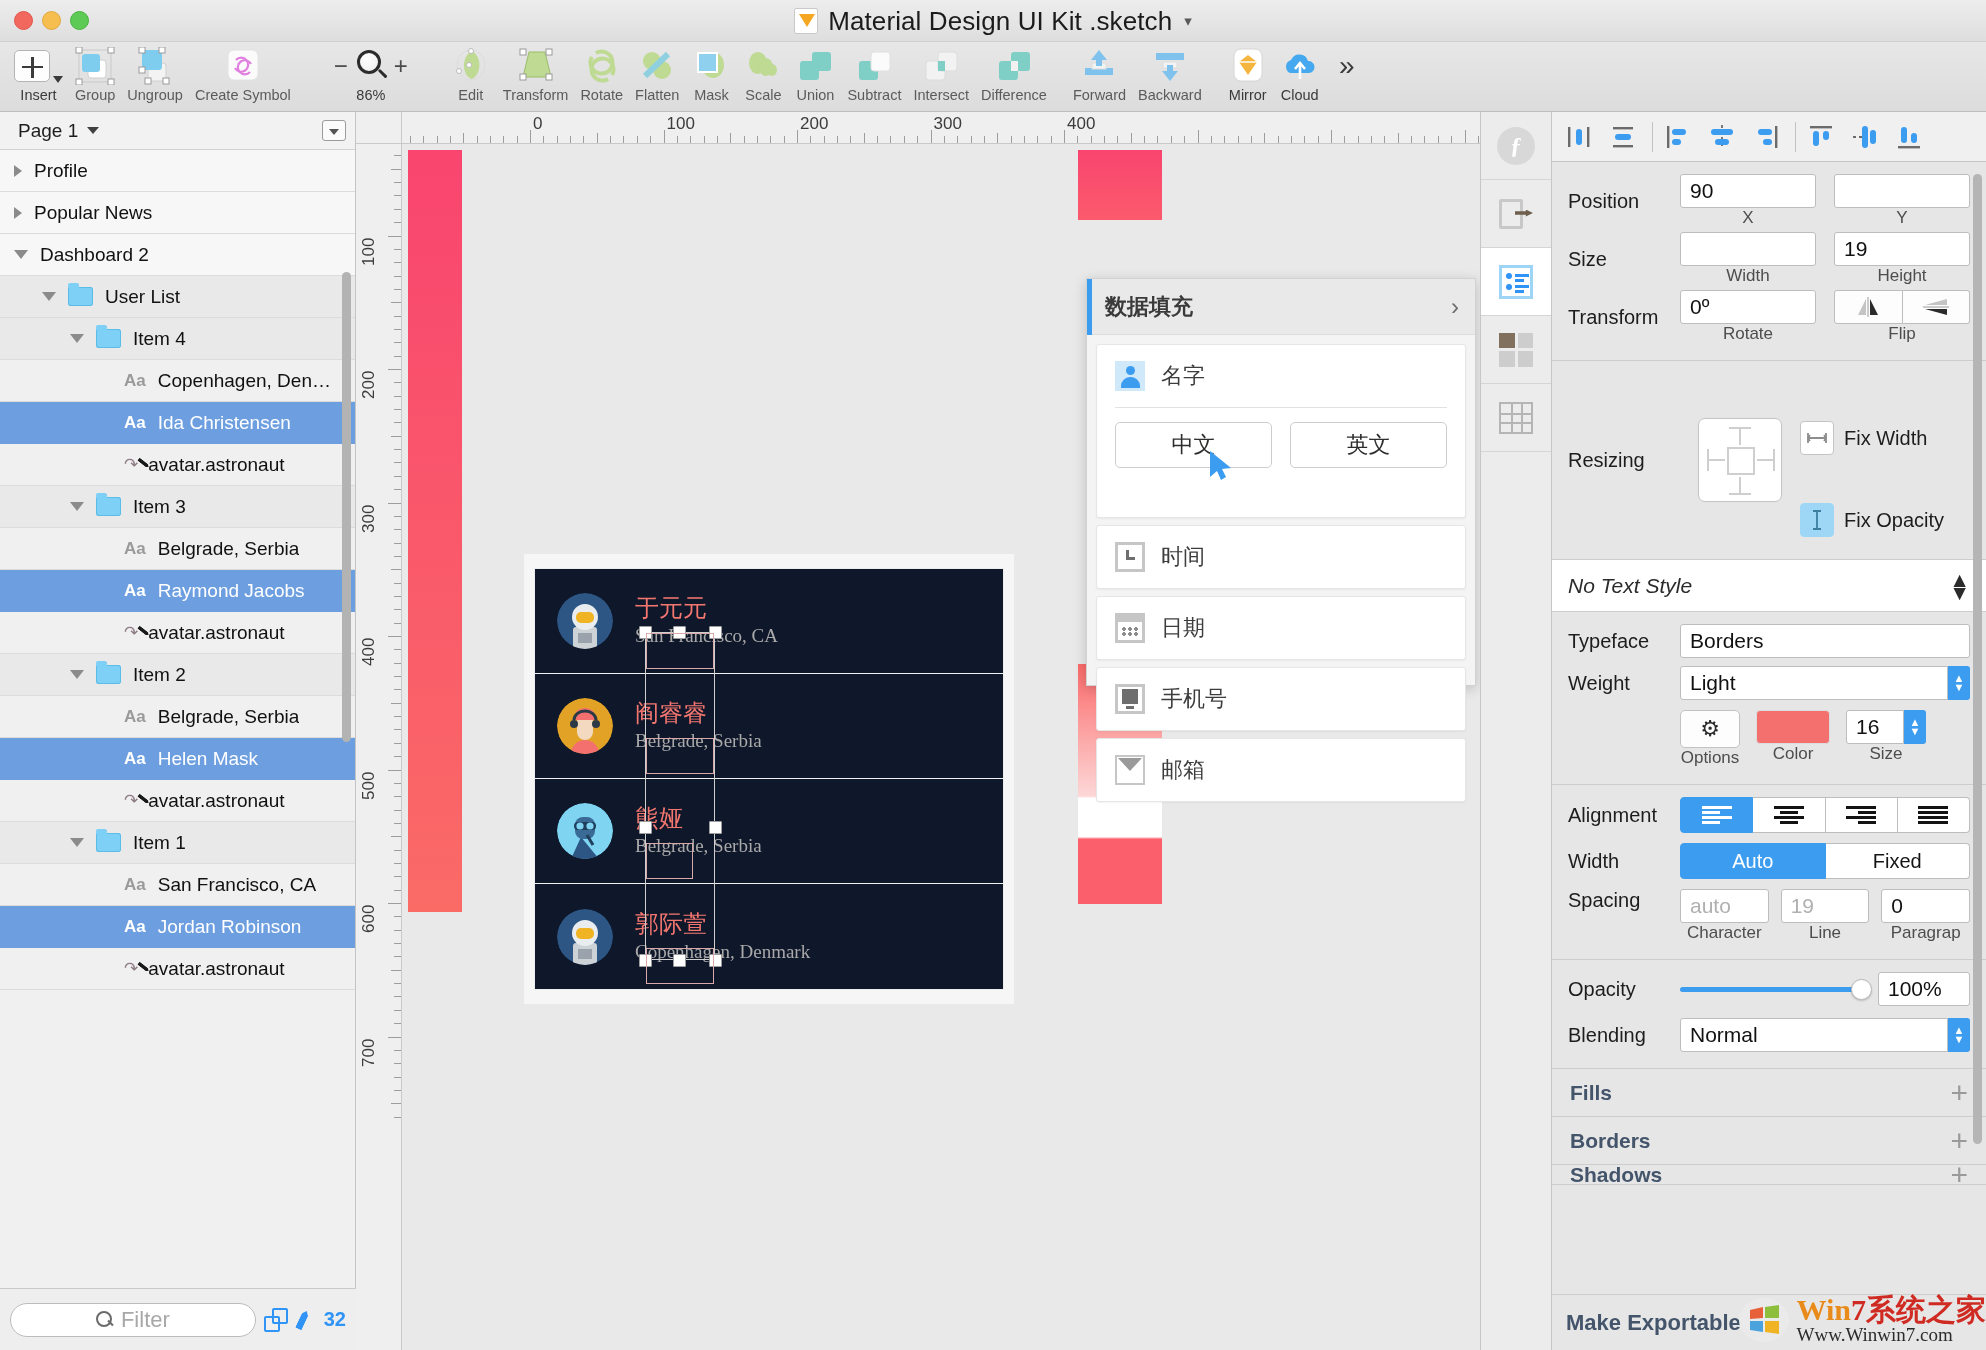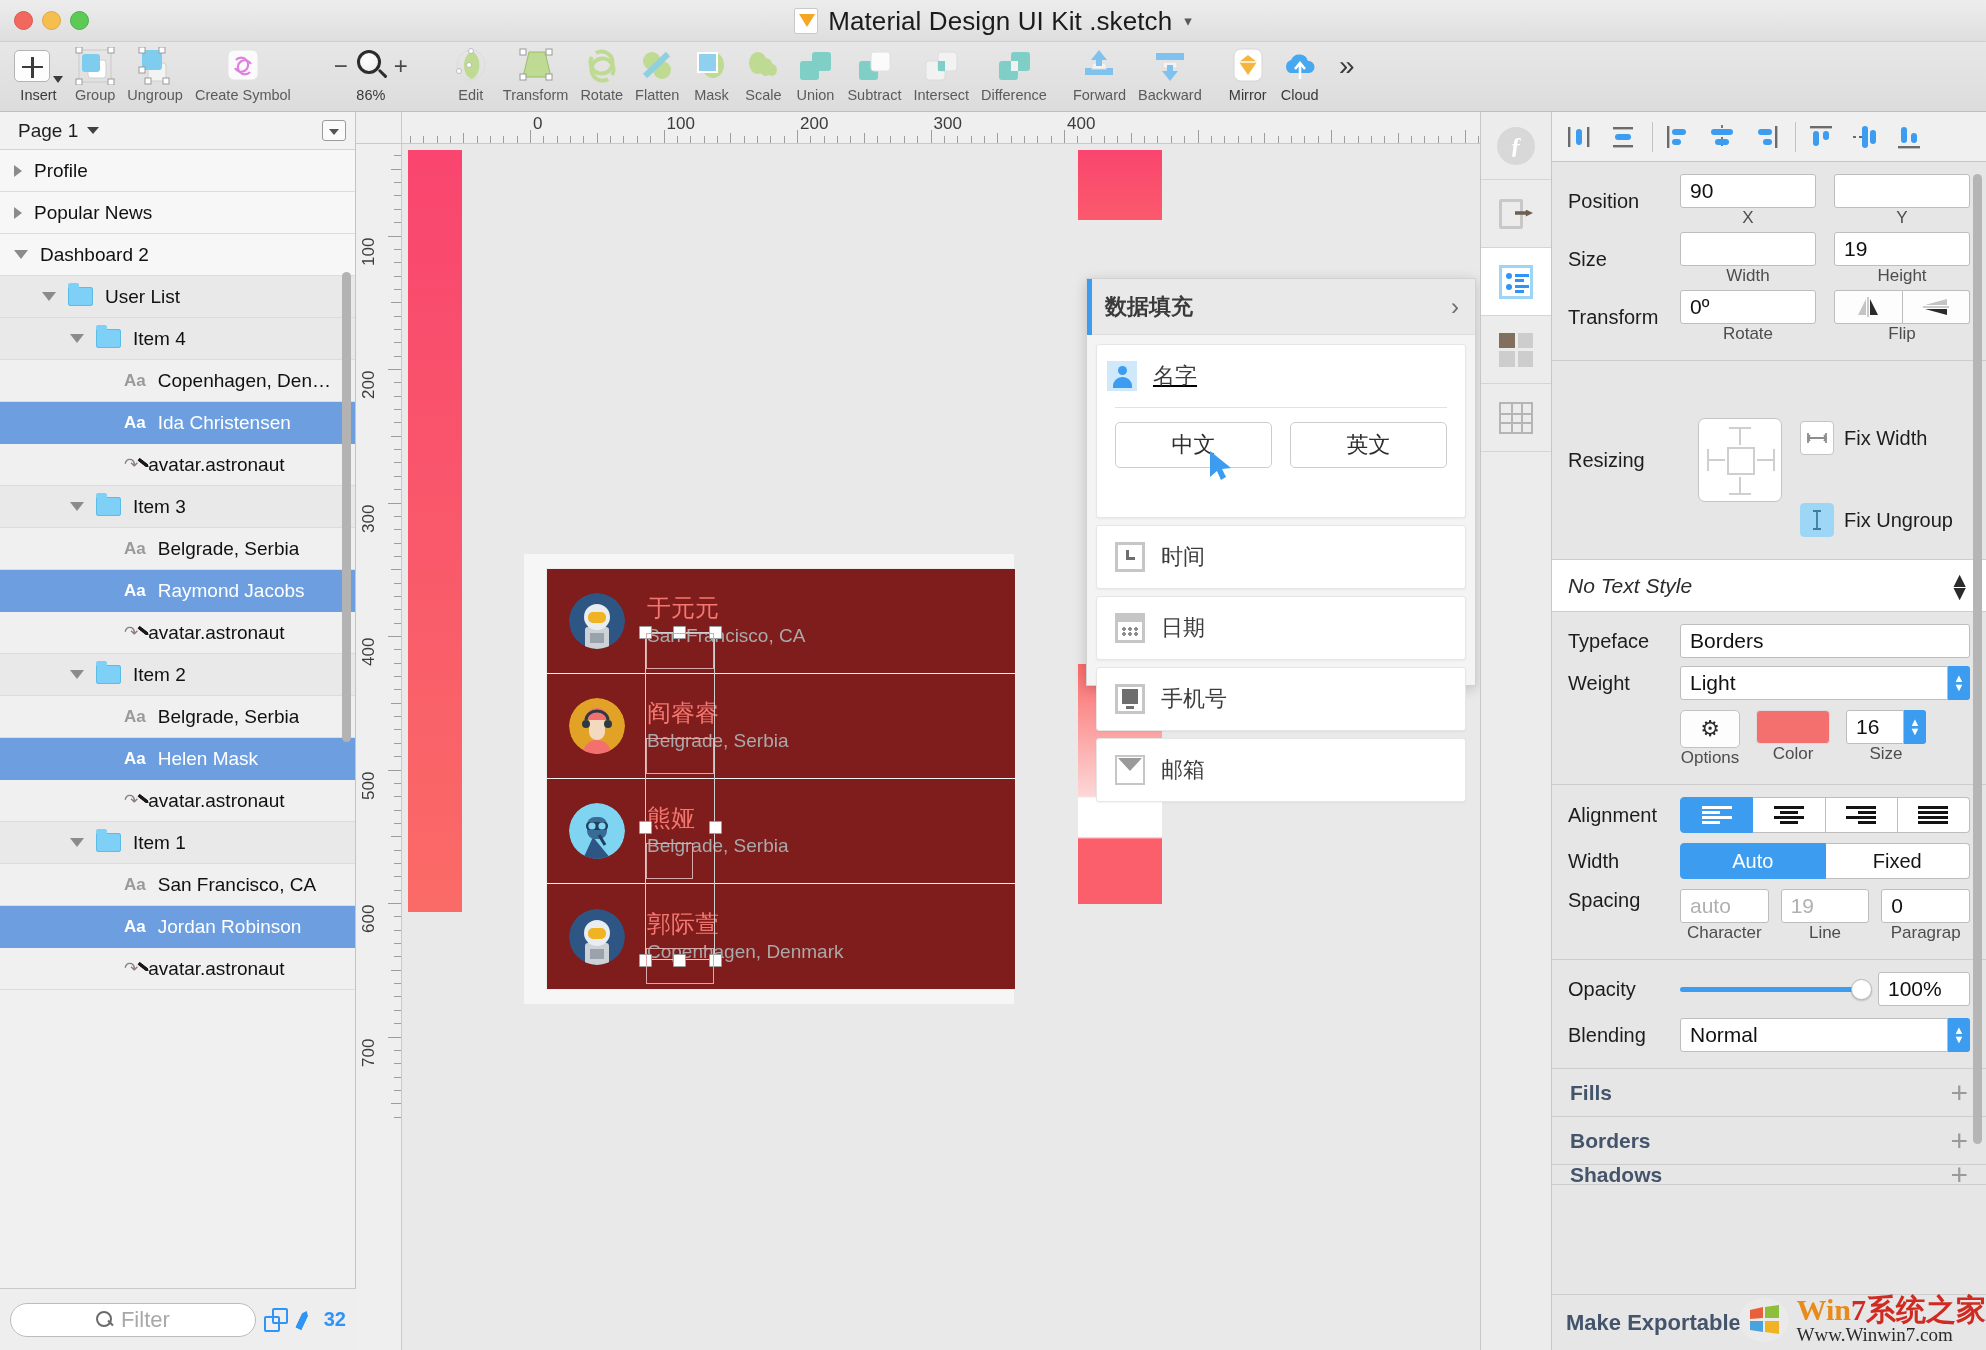--- a/index.html
+++ b/index.html
@@ -222,22 +222,22 @@
     position: absolute; left: 0; top: 344px; width: 490px;
     display: flex; font-size: 18px; color: #b4b4b4;
   }
   .xlabels span { flex: 1; text-align: center; }
 
   .artboard-bot {
     position: absolute; left: 122px; top: 410px; width: 490px; height: 450px;
     background: #f6f6f6;
   }
   .userlist {
-    position: absolute; left: 144px; top: 424px; width: 470px; height: 422px;
-    background: #7f1d1d; border: 1px solid #ececec;
+    position: absolute; left: 132px; top: 424px; width: 470px; height: 422px;
+    background: #0f172a; border: 1px solid #ececec; font-family: Liberation Serif, serif;
   }
   .urow { height: 105px; display: flex; align-items: center; padding-left: 22px; border-bottom: 1px solid #f1f1f1; position: relative; }
   .urow:last-child { border-bottom: none; }
   .avatar { width: 56px; height: 56px; border-radius: 50%; flex: none; position: relative; overflow: hidden; }
   .uinfo { margin-left: 22px; }
   .uname { font-size: 24px; color: #f4776f; line-height: 30px; }
   .uloc { font-size: 19px; color: #a9a9a9; line-height: 26px; }
 
   .selbox { position: absolute; border: 1px solid #cfcfcf; }
   .handle-sq {
@@ -259,21 +259,21 @@
   .popup-head::before {
     content: ""; position: absolute; left: 0; top: 0; width: 5px; height: 56px; background: #3b9cf0;
   }
   .popup-title { font-size: 22px; font-weight: bold; color: #3a3a3a; }
   .popup-chev { position: absolute; right: 16px; font-size: 24px; color: #6d6d6d; }
   .card {
     background: #fff; margin: 7px 9px; border-radius: 3px; border: 1px solid #e6e6e6;
     box-shadow: 0 1px 2px rgba(0,0,0,.05);
   }
   .card-main { height: 174px; margin: 9px 9px 0; padding: 0; }
-  .card-row { display: flex; align-items: center; height: 62px; padding-left: 10px; gap: 16px; text-decoration: underline; }
+  .card-row { display: flex; align-items: center; height: 62px; padding-left: 18px; gap: 16px; }
   .card-row .clabel { font-size: 22px; color: #3d3d3d; }
   .divider { height: 1px; background: #e2e2e2; margin: 0 18px; }
   .langbtns { display: flex; gap: 18px; padding: 14px 18px 16px; }
   .langbtn {
     flex: 1; height: 46px; border: 1px solid #cdcdcd; border-radius: 5px; background: #fff;
     display: flex; align-items: center; justify-content: center;
     font-size: 22px; color: #2d2d2d;
   }
   .item-card { height: 62px; display: flex; align-items: center; padding-left: 18px; gap: 16px; }
   .item-card .clabel { font-size: 22px; color: #3d3d3d; }
@@ -1306,21 +1306,21 @@
               </svg>
           </span>
           <span class="fixlabel">Fix Width</span>
         </div>
         <div class="fixrow">
           <span class="fixchip on">
             <svg width="14" height="22">
                 <path d="M3 2 L11 2 M3 20 L11 20 M7 3 L7 19" stroke="#3c7ea0" stroke-width="1.8"></path>
               </svg>
           </span>
-          <span class="fixlabel">Fix Ungroup</span>
+          <span class="fixlabel">Fix Opacity</span>
         </div>
       </div>
     </div>
 
     <div class="textstyle">
       <span>No Text Style</span>
       <span class="chev2">▲<br>▼</span>
     </div>
 
     <div class="insp-sec">

